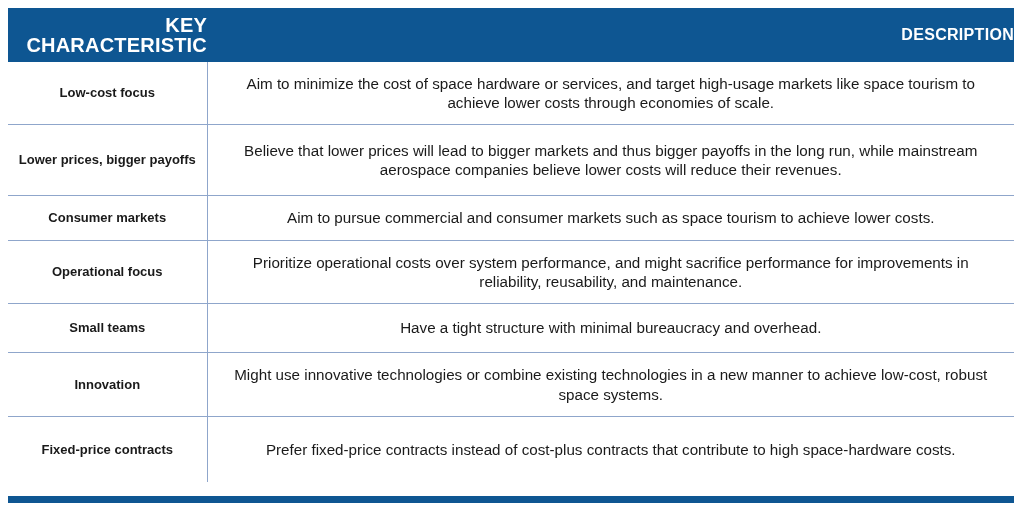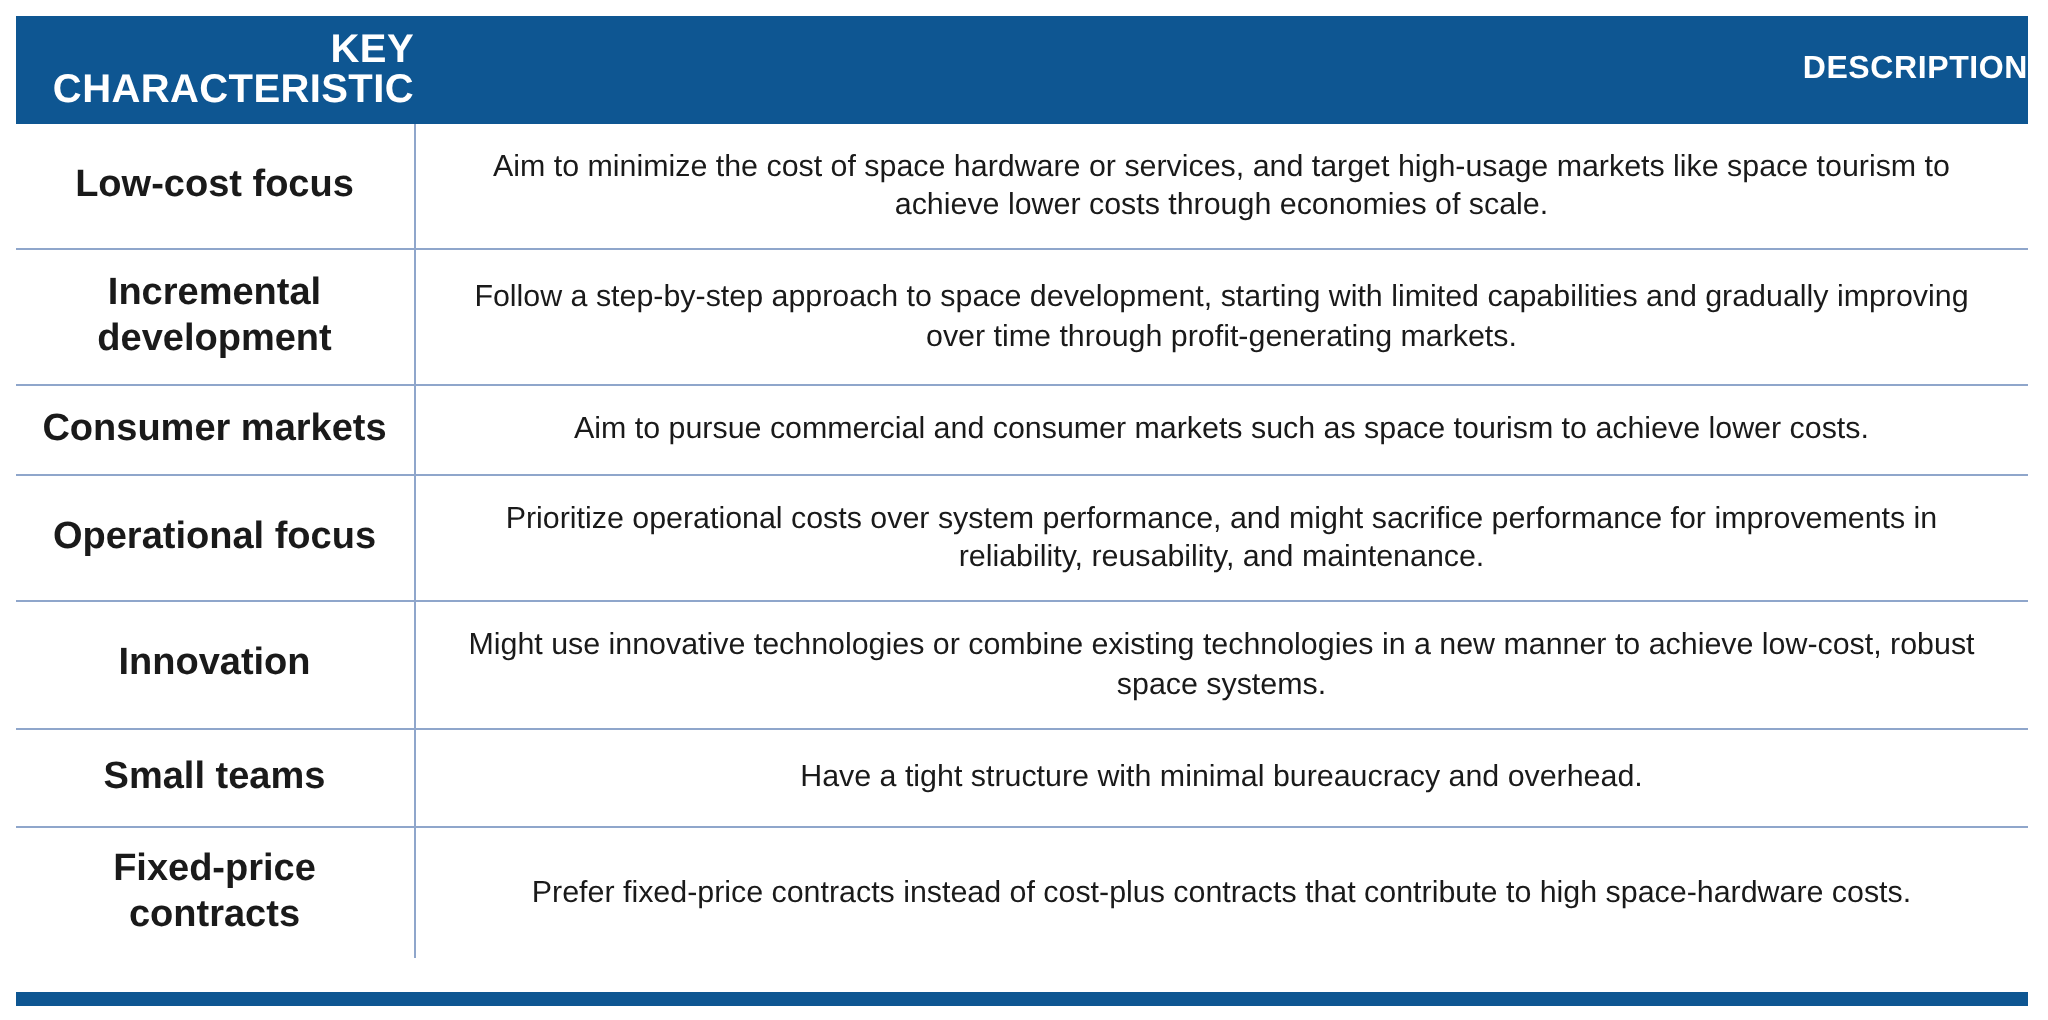--- a/index.html
+++ b/index.html
@@ -61,21 +61,21 @@
     color: #1a1a1a;
   }
   tbody tr.data-row:first-child td {
     border-top: none;
   }
 
   td.cell-key {
     width: 199px;
     text-align: center;
     font-weight: bold;
-    font-size: 19px;
+    font-size: 13px;
     line-height: 1.2;
     padding: 6px 8px;
     border-right: 1.6px solid #8FA6CB;
   }
   td.cell-desc {
     text-align: center;
     font-size: 15.2px;
     line-height: 1.28;
     padding: 6px 26px;
   }
@@ -112,39 +112,39 @@
           <span>CHARACTERISTIC</span>
         </th>
         <th class="th-desc">DESCRIPTION</th>
       </tr>
     </thead>
     <tbody id="tbody">
         <tr class="data-row r0">
           <td class="cell-key">Low-cost focus</td>
           <td class="cell-desc">Aim to minimize the cost of space hardware or services, and target high-usage markets like space tourism to achieve lower costs through economies of scale.</td>
         </tr>
-        <tr class="data-row r2">
-          <td class="cell-key">Incremental development</td>
-          <td class="cell-desc">Follow a step-by-step approach to space development, starting with limited capabilities and gradually improving over time through profit-generating markets.</td>
+        <tr class="data-row r1">
+          <td class="cell-key">Lower prices, bigger payoffs</td>
+          <td class="cell-desc">Believe that lower prices will lead to bigger markets and thus bigger payoffs in the long run, while mainstream aerospace companies believe lower costs will reduce their revenues.</td>
         </tr>
         <tr class="data-row r3">
           <td class="cell-key">Consumer markets</td>
           <td class="cell-desc">Aim to pursue commercial and consumer markets such as space tourism to achieve lower costs.</td>
         </tr>
         <tr class="data-row r4">
           <td class="cell-key">Operational focus</td>
           <td class="cell-desc">Prioritize operational costs over system performance, and might sacrifice performance for improvements in reliability, reusability, and maintenance.</td>
         </tr>
+        <tr class="data-row r6">
+          <td class="cell-key">Small teams</td>
+          <td class="cell-desc">Have a tight structure with minimal bureaucracy and overhead.</td>
+        </tr>
         <tr class="data-row r5">
           <td class="cell-key">Innovation</td>
           <td class="cell-desc">Might use innovative technologies or combine existing technologies in a new manner to achieve low-cost, robust space systems.</td>
-        </tr>
-        <tr class="data-row r6">
-          <td class="cell-key">Small teams</td>
-          <td class="cell-desc">Have a tight structure with minimal bureaucracy and overhead.</td>
         </tr>
         <tr class="data-row r7">
           <td class="cell-key">Fixed-price contracts</td>
           <td class="cell-desc">Prefer fixed-price contracts instead of cost-plus contracts that contribute to high space-hardware costs.</td>
         </tr>
       </tbody>
   </table>
 </div>
 
 <div id="bottom-rule"></div>

